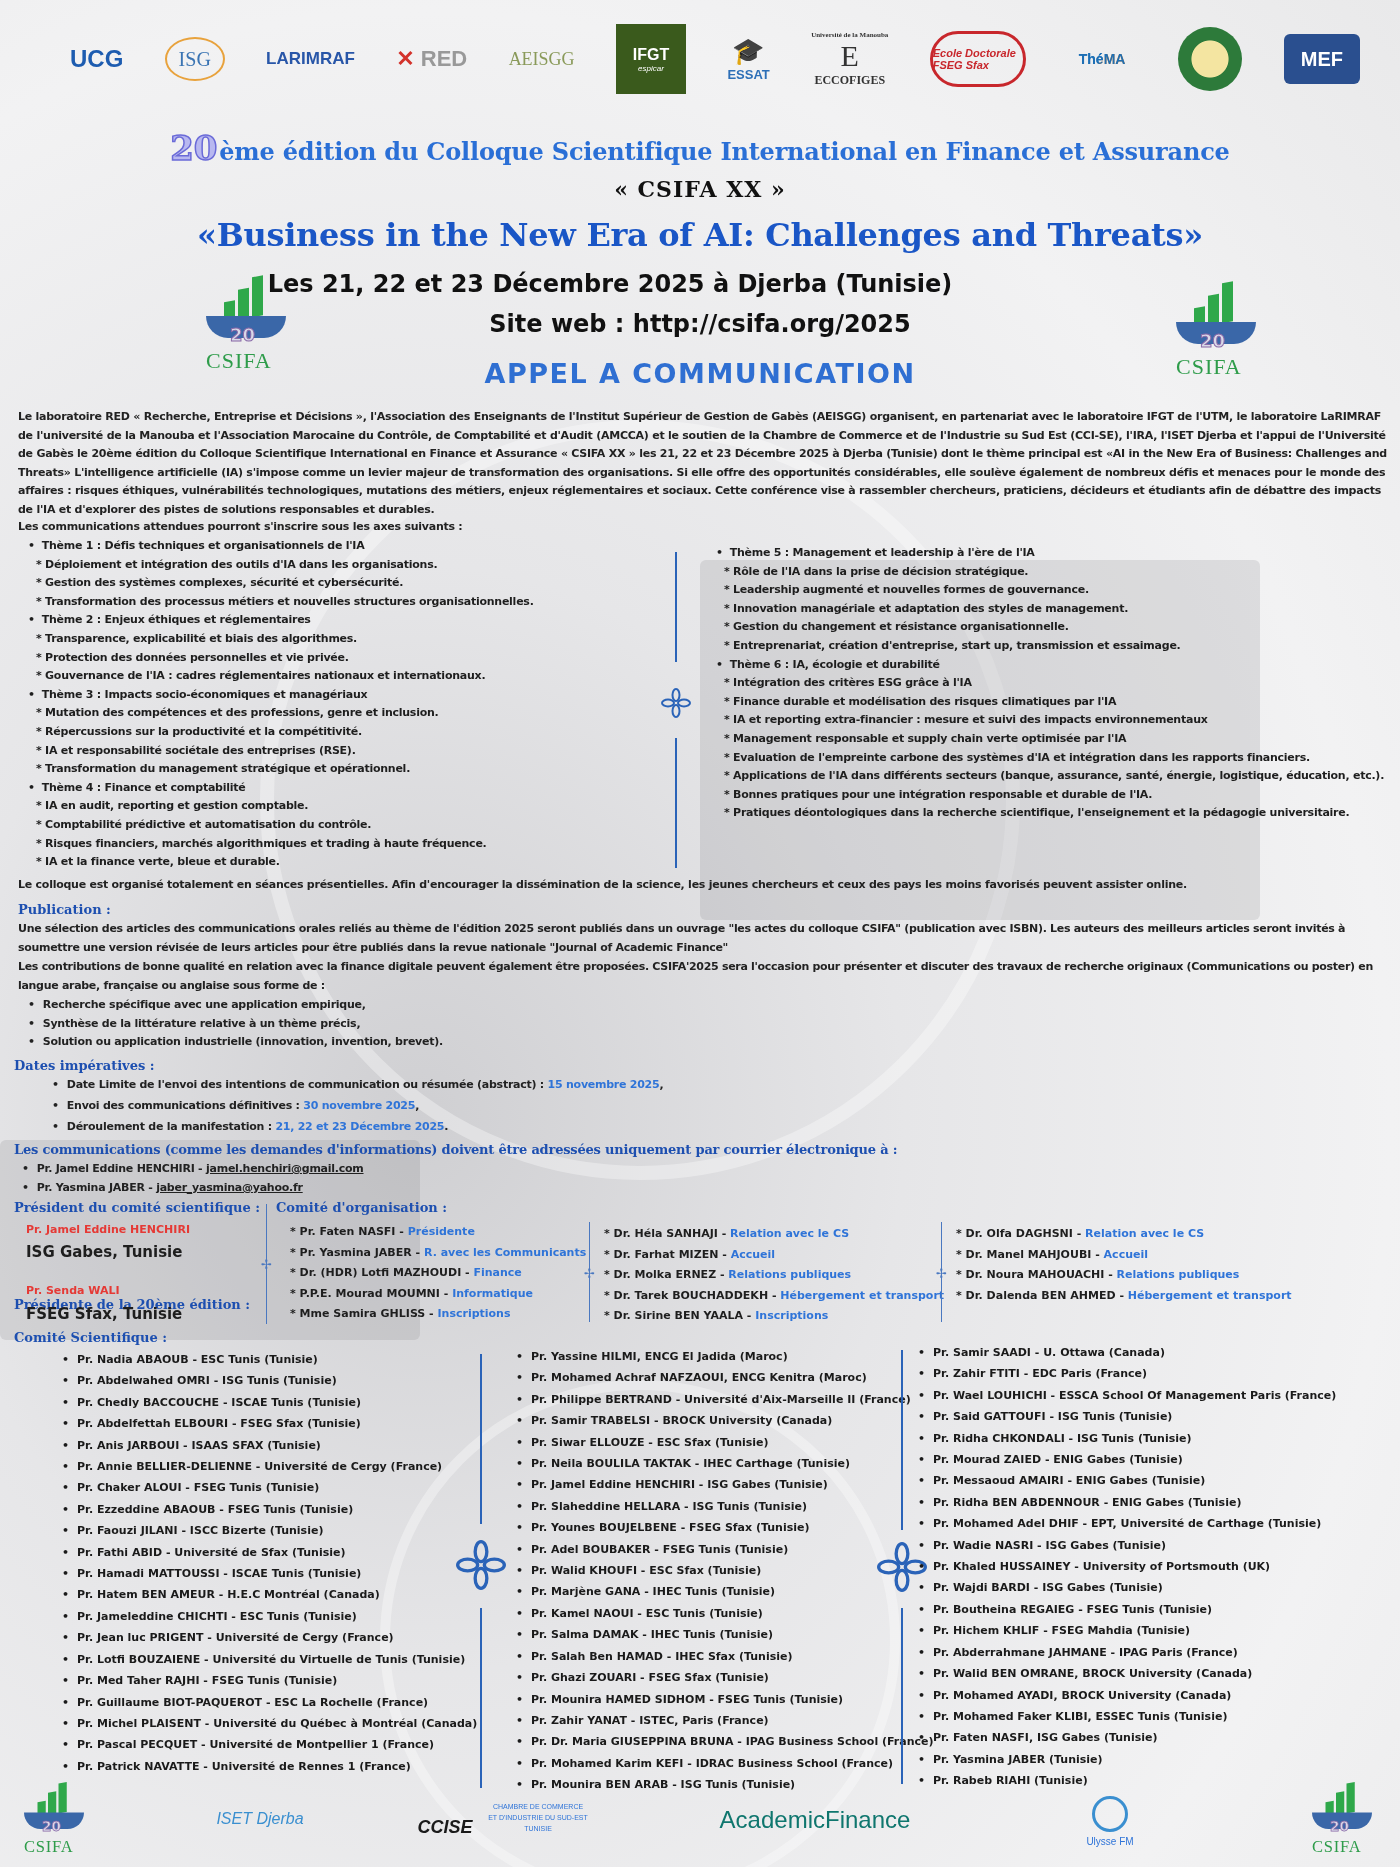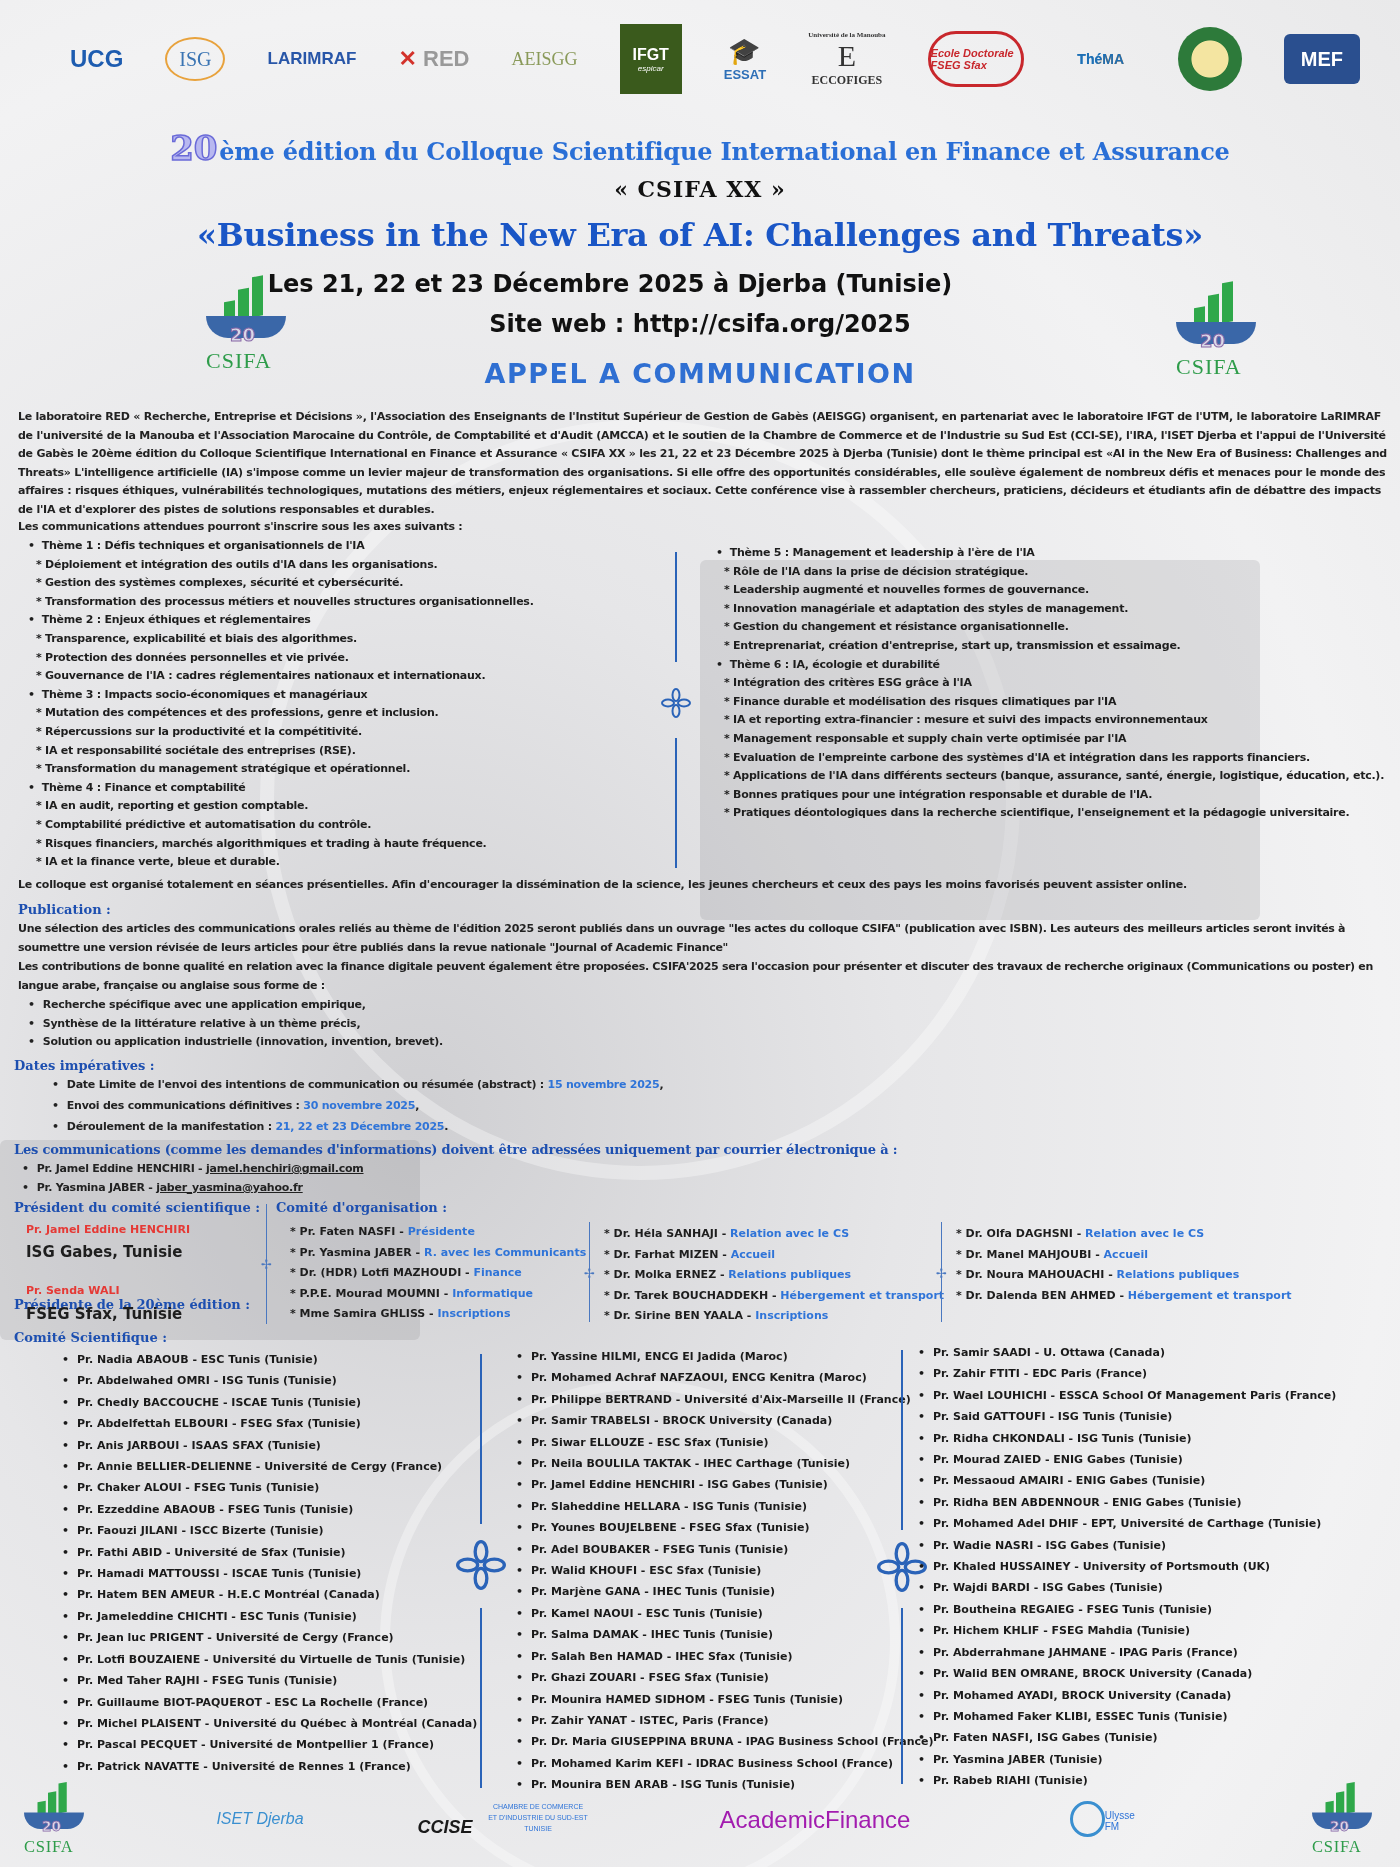--- a/index.html
+++ b/index.html
@@ -9,21 +9,21 @@
     color: #1a1a1a;
     background: radial-gradient(ellipse at 30% 60%, #cfcfd2 0%, #e6e6e8 35%, #f2f2f3 70%, #e9e9ea 100%);
     position: relative;
   }
   .bg-ring { position: absolute; border-radius: 50%; border: 14px solid rgba(255,255,255,0.35); pointer-events: none; }
   .bg-dark { position: absolute; background: rgba(120,120,125,0.18); pointer-events: none; border-radius: 6px; }
 
   
   .logos { position: absolute; top: 18px; left: 70px; right: 40px; height: 82px; display: flex; align-items: center; justify-content: space-between; }
   .logo { display: flex; align-items: center; justify-content: center; height: 70px; font-family: "Liberation Sans", sans-serif; font-weight: bold; font-size: 15px; }
-  .logo-box { width: 62px; height: 70px; }
+  .logo-box { width: 70px; height: 70px; }
   .l-ifgt { background: #3a5a1c; color: #fff; font-size: 16px; flex-direction: column; }
   .l-red { color: #999; font-size: 22px; }
   .l-red span { color: #d3322b; }
   .l-larimraf { color: #2856a8; font-size: 17px; }
   .l-aeisgg { color: #8a9a5a; font-family: "Liberation Serif", serif; font-weight: normal; font-size: 18px; }
   .l-essat { color: #2d6fb7; font-size: 13px; flex-direction: column; }
   .l-eccofiges { color: #333; font-family: "Liberation Serif", serif; font-size: 12px; flex-direction: column; }
   .l-ecole { color: #c8272c; border: 3px solid #c8272c; border-radius: 40px; width: 96px; height: 56px; font-size: 11px; font-style: italic; }
   .l-thema { color: #1f6fb4; font-size: 14px; width: 70px; background: linear-gradient(135deg,#2a86cc 50%, #e5882a 50%); -webkit-background-clip: text; }
   .l-seal { width: 64px; height: 64px; border-radius: 50%; background: radial-gradient(circle, #f4e5a1 40%, #2d7a3a 42%, #2d7a3a 100%); }
@@ -84,22 +84,22 @@
 
   .sci-col { position: absolute; font-size: 11px; font-weight: bold; color: #1a1a1a; }
   .sci-col li { list-style: none; line-height: 21.4px; white-space: nowrap; }
   .sci-col li::before { content: "•"; margin-right: 8px; }
 
   .footer-logos { position: absolute; top: 1788px; left: 10px; width: 1380px; height: 70px; }
   .footer-logos .flogo { position: absolute; display: flex; align-items: center; justify-content: center; font-family: "Liberation Sans", sans-serif; }
   .f-iset { color: #3a8fd0; font-style: italic; font-size: 16px; }
   .f-ccise { color: #1a1a1a; font-family: "Liberation Serif", serif; font-style: italic; font-size: 18px; font-weight: bold; }
   .f-ccise-text { color: #2f74d8; font-size: 7px; line-height: 11px; text-align: center; }
-  .f-acad { color: #a21caf; font-size: 24px; }
-  .f-ulysse { color: #2f74d8; font-size: 10px; }
+  .f-acad { color: #0f766e; font-size: 24px; }
+  .f-ulysse { color: #2f74d8; font-size: 10px; flex-direction: column; }
   .f-ulysse .circ { width: 36px; height: 36px; border-radius: 50%; border: 3px solid #3a8fd0; margin-bottom: 4px; }
 </style>
 </head>
 <body>
 
 <div class="bg-ring" style="left:260px;top:420px;width:760px;height:760px;"></div>
 <div class="bg-ring" style="left:380px;top:1380px;width:520px;height:520px;border-width:10px;"></div>
 <div class="bg-dark" style="left:700px;top:560px;width:560px;height:360px;"></div>
 <div class="bg-dark" style="left:0;top:1140px;width:420px;height:200px;"></div>
 

